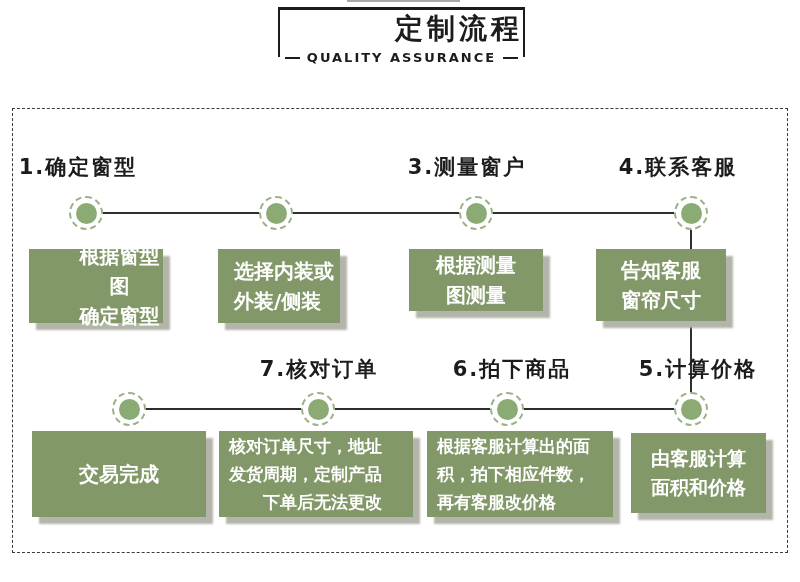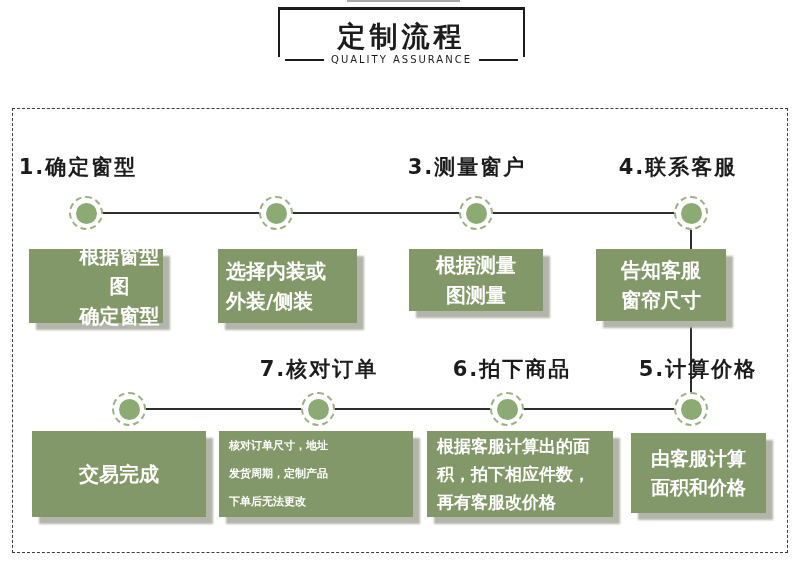--- a/index.html
+++ b/index.html
@@ -26,32 +26,31 @@
   }
   
   .header-box{
     position:absolute;left:278px;top:7px;width:247px;height:50px;
     border-top:3px solid var(--dark);
     border-left:2px solid var(--dark);
     border-right:2px solid var(--dark);
     box-sizing:border-box;
   }
   .header-title{
-    margin-top:8px;
-    text-align:center;
+    text-align:right;
     font-size:28px;font-weight:bold;color:var(--dark);
     letter-spacing:4px;
   }
   .qa-row{
     position:absolute;left:5px;right:5px;bottom:-8px;
     display:flex;align-items:center;
   }
   .qa-line{flex:1;height:2px;background:var(--dark);}
   .qa-text{
-    padding:0 7px;font-size:10px;font-weight:normal;color:var(--dark);
+    padding:0 7px;font-size:13px;font-weight:bold;color:var(--dark);
     letter-spacing:2px;background:#ffffff;white-space:nowrap;
   }
   
   .flow-container{
     position:absolute;left:12px;top:108px;width:776px;height:445px;
     border:1px dashed #3c3c3c;box-sizing:border-box;
   }
   .step-label{
     position:absolute;width:130px;text-align:center;
     font-size:21px;font-weight:bold;color:var(--dark);
@@ -76,27 +75,27 @@
   .n6{left:477px;top:283px;} .n5{left:661px;top:283px;}
   .gbox{
     position:absolute;background:var(--green);color:var(--boxtext);
     font-weight:bold;box-sizing:border-box;
     display:flex;align-items:center;justify-content:center;
     text-align:center;white-space:pre-line;
     box-shadow:7px 7px 2px 0 var(--shadow);
     z-index:2;
   }
   .b1{left:16px;top:140px;width:134px;height:74px;font-size:20px;line-height:30px;padding-left:47px;}
-  .b2{left:205px;top:140px;width:139px;height:74px;font-size:20px;line-height:30px;
-      justify-content:flex-start;text-align:left;padding-left:8px;}
+  .b2{left:205px;top:140px;width:122px;height:74px;font-size:20px;line-height:30px;
+      justify-content:flex-start;text-align:left;padding-left:16px;}
   .b3{left:396px;top:140px;width:134px;height:62px;font-size:20px;line-height:30px;}
   .b4{left:583px;top:140px;width:130px;height:72px;font-size:20px;line-height:30px;}
   .b8{left:19px;top:322px;width:174px;height:86px;font-size:20px;line-height:30px;}
-  .b7{left:206px;top:322px;width:194px;height:86px;font-size:11px;line-height:28px;
-      justify-content:flex-start;text-align:left;padding:0 10px;}
+  .b7{left:206px;top:322px;width:194px;height:86px;font-size:17px;line-height:28px;
+      justify-content:flex-start;text-align:right;padding:0 10px;}
   .b6{left:414px;top:322px;width:186px;height:86px;font-size:17px;line-height:28px;
       justify-content:flex-start;text-align:left;padding:0 10px;}
   .b5{left:618px;top:324px;width:135px;height:80px;font-size:19px;line-height:29px;}
 </style>
 </head>
 <body>
 
 <div class="page">
 
   <div class="top-remnant"></div>

